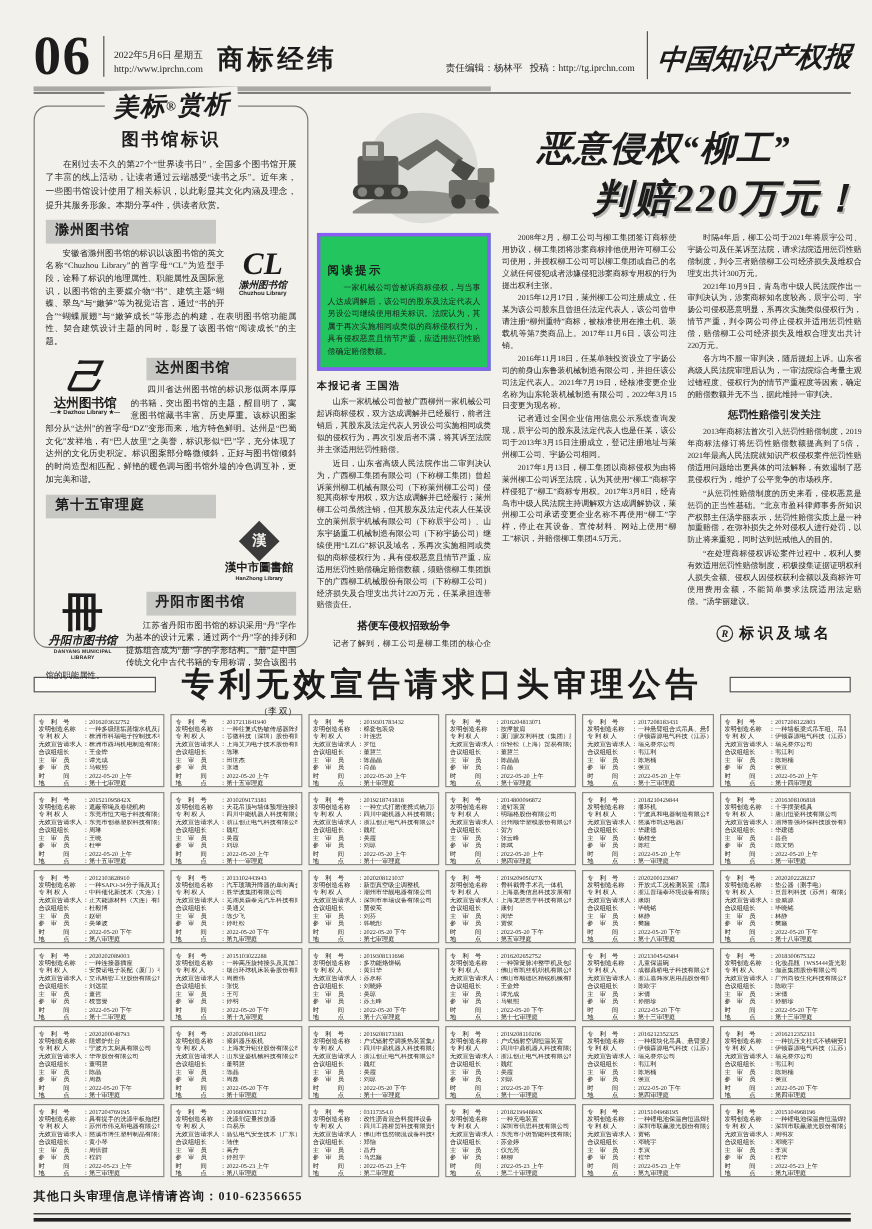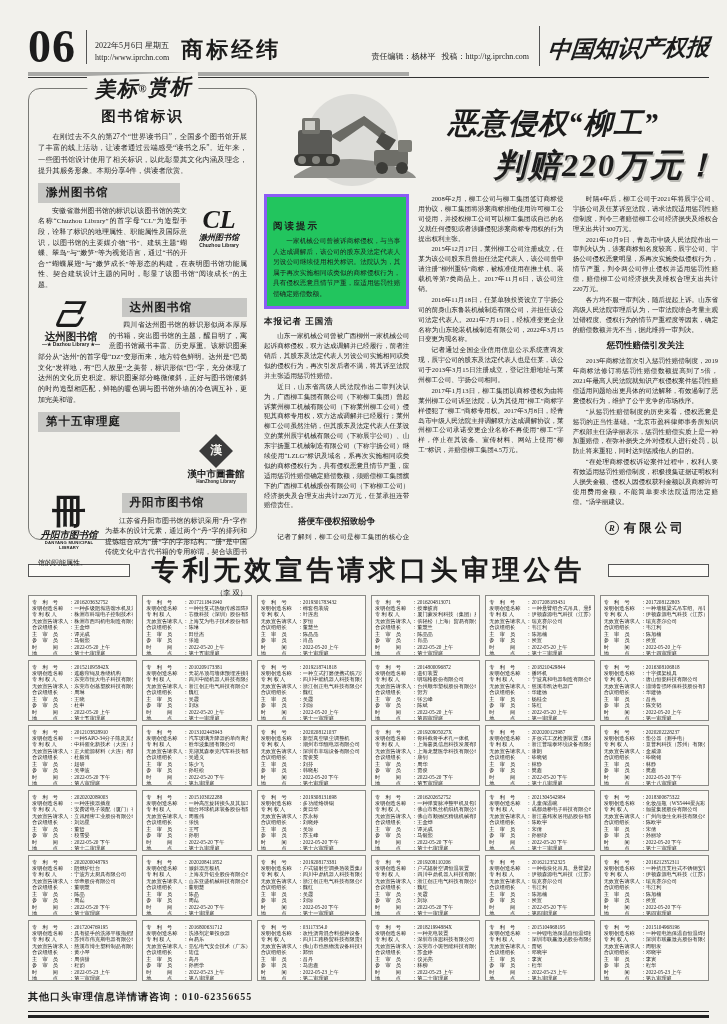--- a/index.html
+++ b/index.html
@@ -238,21 +238,21 @@
             <p>各方均不服一审判决，随后提起上诉。山东省高级人民法院审理后认为，一审法院综合考量主观过错程度、侵权行为的情节严重程度等因素，确定的赔偿数额并无不当，据此维持一审判决。</p>
           </div>
         <div class="subhead">惩罚性赔偿引发关注</div>
         <div>
             <p>2013年商标法首次引入惩罚性赔偿制度，2019年商标法修订将惩罚性赔偿数额提高到了5倍，2021年最高人民法院就知识产权侵权案件惩罚性赔偿适用问题给出更具体的司法解释，有效遏制了恶意侵权行为，维护了公平竞争的市场秩序。</p>
             <p>“从惩罚性赔偿制度的历史来看，侵权恶意是惩罚的正当性基础。”北京市盈科律师事务所知识产权部主任汤学丽表示，惩罚性赔偿实质上是一种加重赔偿，在弥补损失之外对侵权人进行处罚，以防止将来重犯，同时达到惩戒他人的目的。</p>
             <p>“在处理商标侵权诉讼案件过程中，权利人要有效适用惩罚性赔偿制度，积极搜集证据证明权利人损失金额、侵权人因侵权获利金额以及商标许可使用费用金额，不能简单要求法院适用法定赔偿。”汤学丽建议。</p>
           </div>
         <div class="case-badge">
           <span class="reg-icon">R</span>
-          <span class="case-label">有限公司</span>
+          <span class="case-label">标识及域名</span>
         </div>
       </div>
     </div>
   </div>
 </div>
 
 <div class="notice-title-row">
   <div class="title-box"></div>
   <div class="notice-title">专利无效宣告请求口头审理公告</div>
   <div class="title-box"></div>

